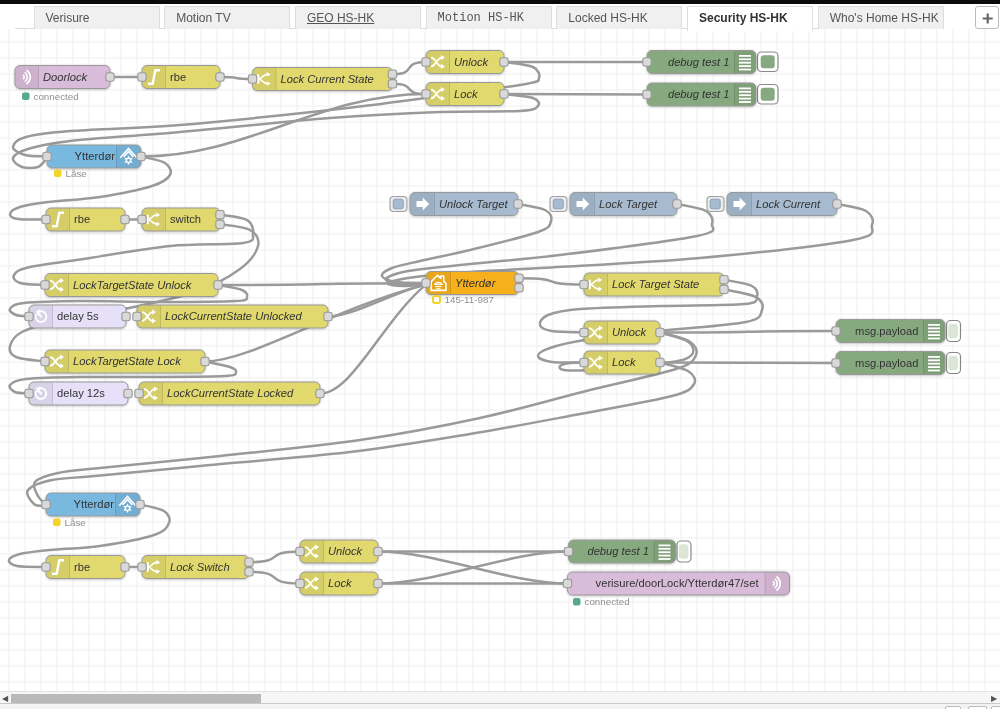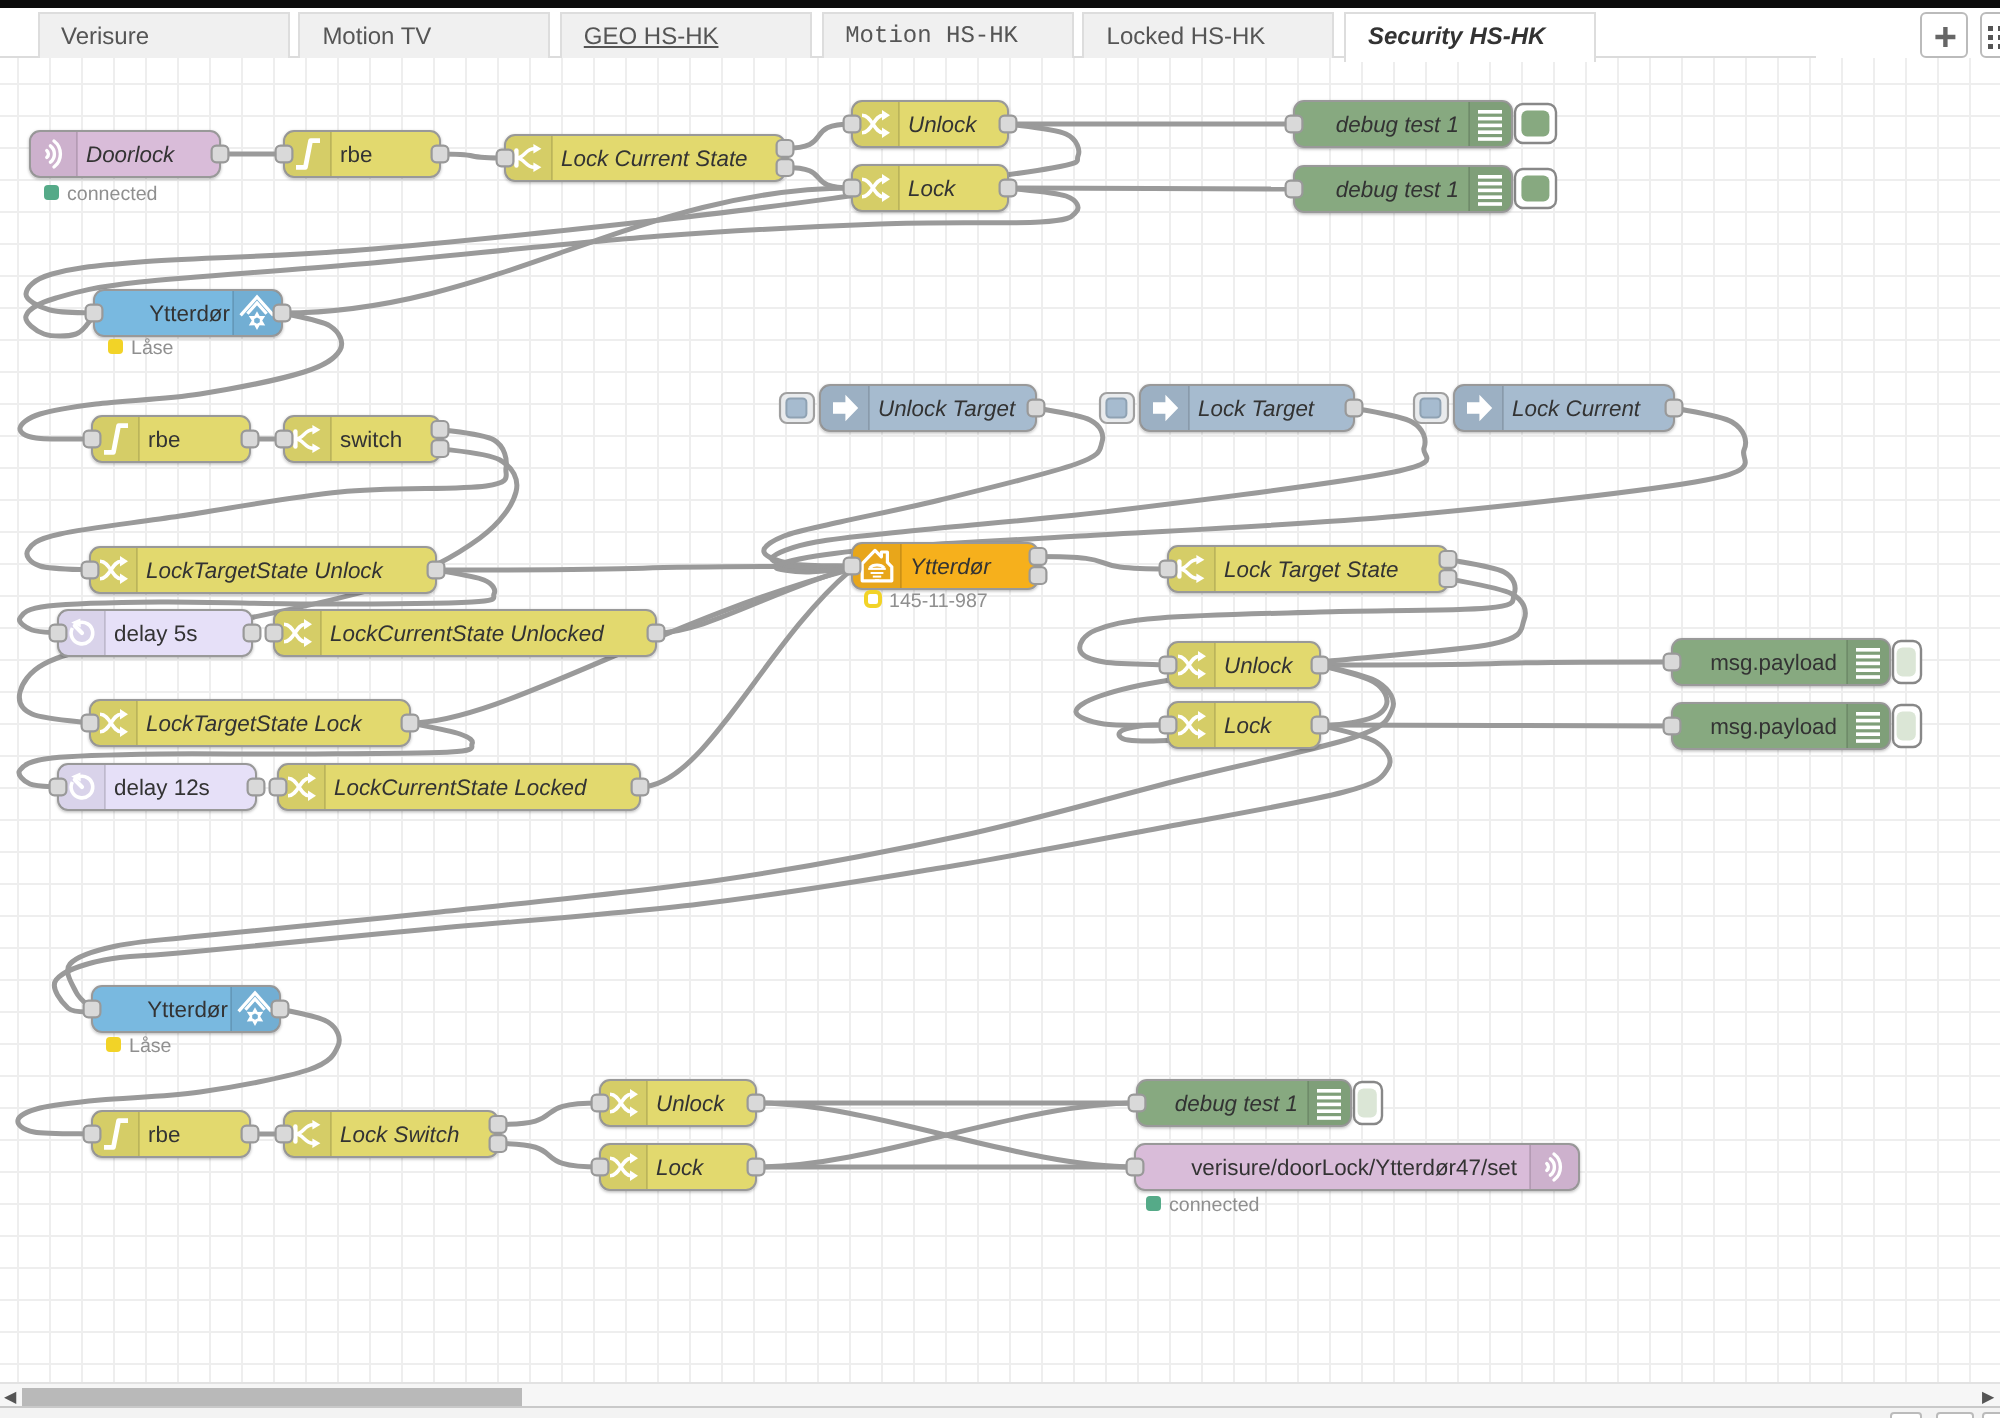--- a/index.html
+++ b/index.html
@@ -1,16 +1,16 @@
 <!DOCTYPE html>
 <html><head><meta charset="utf-8"><style>
 * { margin:0; padding:0; box-sizing:border-box; }
 html,body { width:1000px; height:709px; overflow:hidden; font-family:"Liberation Sans", sans-serif; background:#fff; }
 #topbar { position:absolute; left:0; top:0; width:1000px; height:3.5px; background:#0b0b0b; }
-#tabbar { position:absolute; left:0; top:4px; width:908px; height:25px; background:#fff; border-bottom:1px solid #dcdcdc; }
+#tabbar { position:absolute; left:15px; top:4px; width:908px; height:25px; background:#fff; border-bottom:1px solid #dcdcdc; }
 .tab { position:absolute; top:1.5px; height:23.5px; background:#f0f0f0; border:1px solid #ddd; border-bottom:none;
        font-size:12px; color:#555; line-height:23px; padding-left:11px; white-space:nowrap; overflow:hidden; }
 .tab.active { background:#fff; color:#333; font-weight:bold; height:25px; z-index:3; }
 .btn { position:absolute; top:1.5px; width:24.5px; height:23.5px; background:#fff; border:1px solid #bbb; border-radius:3px; }
 #canvas { position:absolute; left:0; top:29px; width:1000px; height:662px; background:#fff;
   background-image:linear-gradient(to right,#eeeeee 1px,transparent 1px),linear-gradient(to bottom,#eeeeee 1px,transparent 1px);
   background-size:16px 16px; background-position:8.5px 12.5px; }
 #hscroll { position:absolute; left:0; top:691px; width:1000px; height:12px; background:#f6f6f6; border-top:1px solid #e2e2e2; }
 #hthumb { position:absolute; left:11px; top:1.5px; width:250px; height:10px; background:#b9b9b9; }
 .sarr { position:absolute; top:2px; font-size:8px; color:#555; }
@@ -457,21 +457,22 @@
 <text x="584.5" y="605.3" font-size="9.8" fill="#8f8f8f">connected</text>
 </svg>
   </div>
 <div id="topbar"></div>
 <div id="tabbar">
 <div class="tab" style="left:18.5px;width:126px;">Verisure</div>
 <div class="tab" style="left:149.2px;width:126px;">Motion TV</div>
 <div class="tab" style="left:279.9px;width:126px;text-decoration:underline;">GEO HS-HK</div>
 <div class="tab" style="left:410.6px;width:126px;font-family:Liberation Mono, monospace;">Motion HS-HK</div>
 <div class="tab" style="left:541.3px;width:126px;">Locked HS-HK</div>
-<div class="tab active" style="left:672.0px;width:126px;font-style:italic;">Security HS-HK</div>
+<div class="tab active" style="left:672.0px;width:126px;">Security HS-HK</div>
+<div class="tab" style="left:802.7px;width:126px;">Who's Home HS-HK</div>
 <div class="btn" style="left:959.5px;"><svg width="24" height="23">
         <path d="M11.7,6.5 V16.5 M6.7,11.5 H16.7" stroke="#666" stroke-width="2.2"></path>
       </svg></div>
 <div class="btn" style="left:989.5px;width:24px;"><svg width="12" height="23">
 <rect x="3" y="6" width="2.5" height="2.5" fill="#555"></rect>
         <rect x="8" y="6" width="4" height="2.5" fill="#555"></rect>
 <rect x="3" y="10.5" width="2.5" height="2.5" fill="#555"></rect>
         <rect x="8" y="10.5" width="4" height="2.5" fill="#555"></rect>
 <rect x="3" y="15" width="2.5" height="2.5" fill="#555"></rect>
         <rect x="8" y="15" width="4" height="2.5" fill="#555"></rect>

